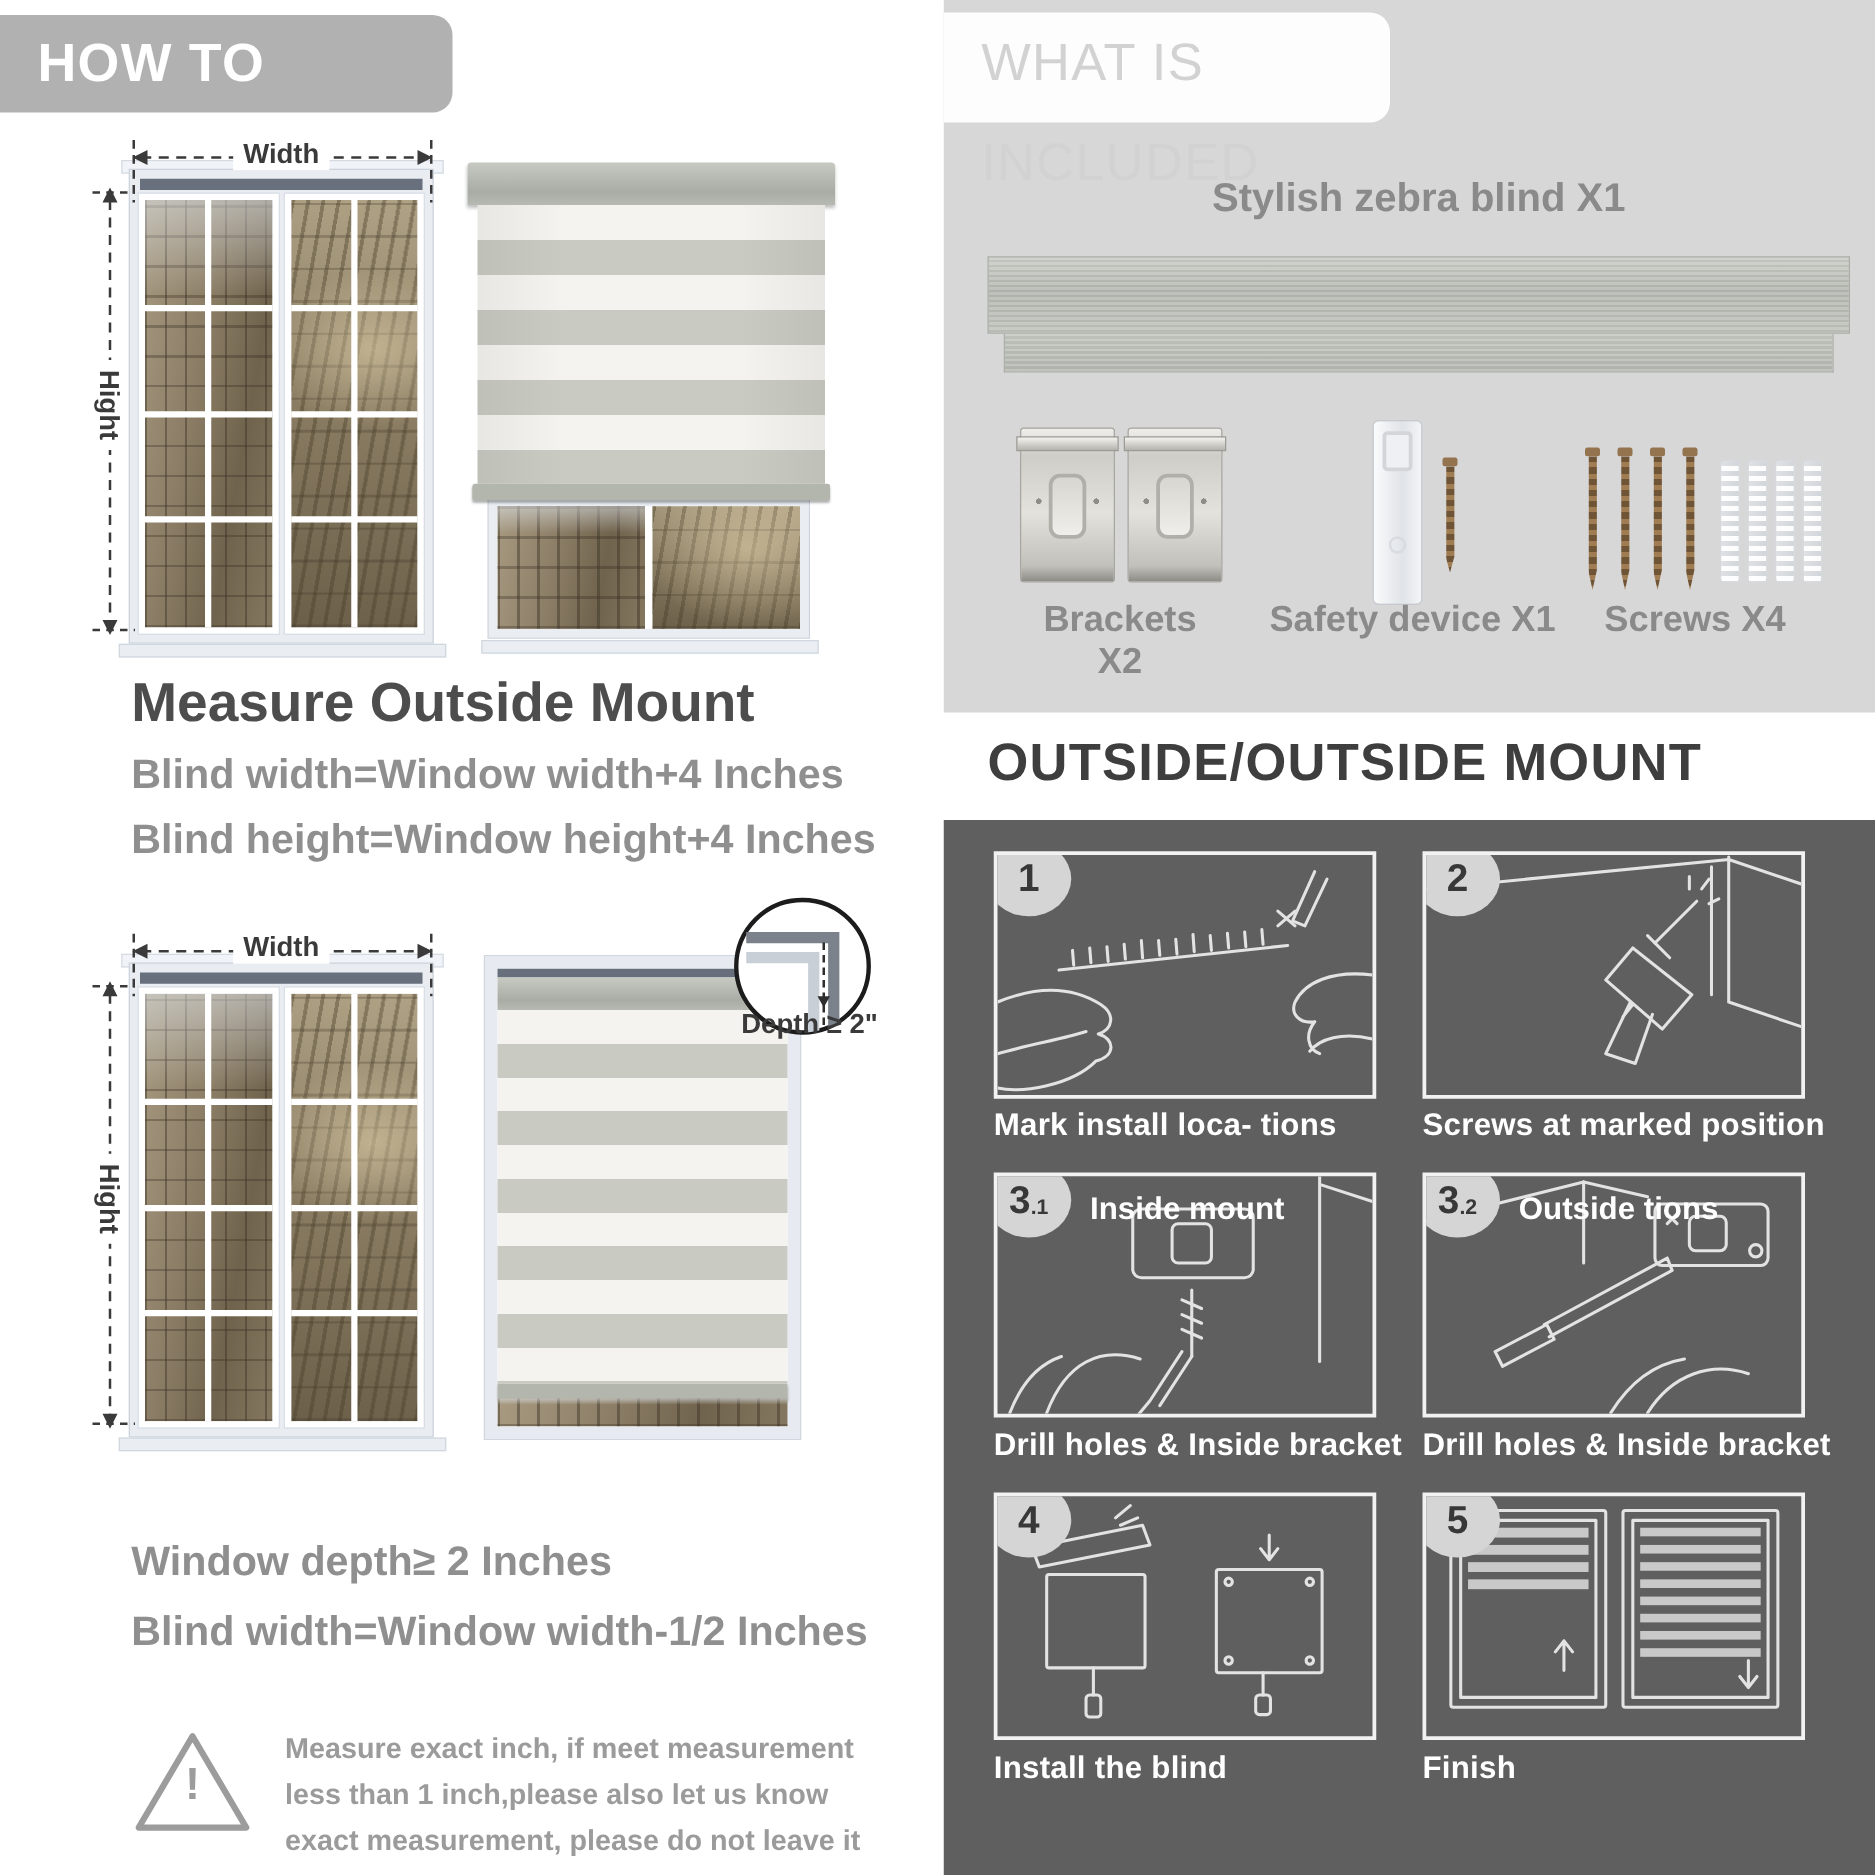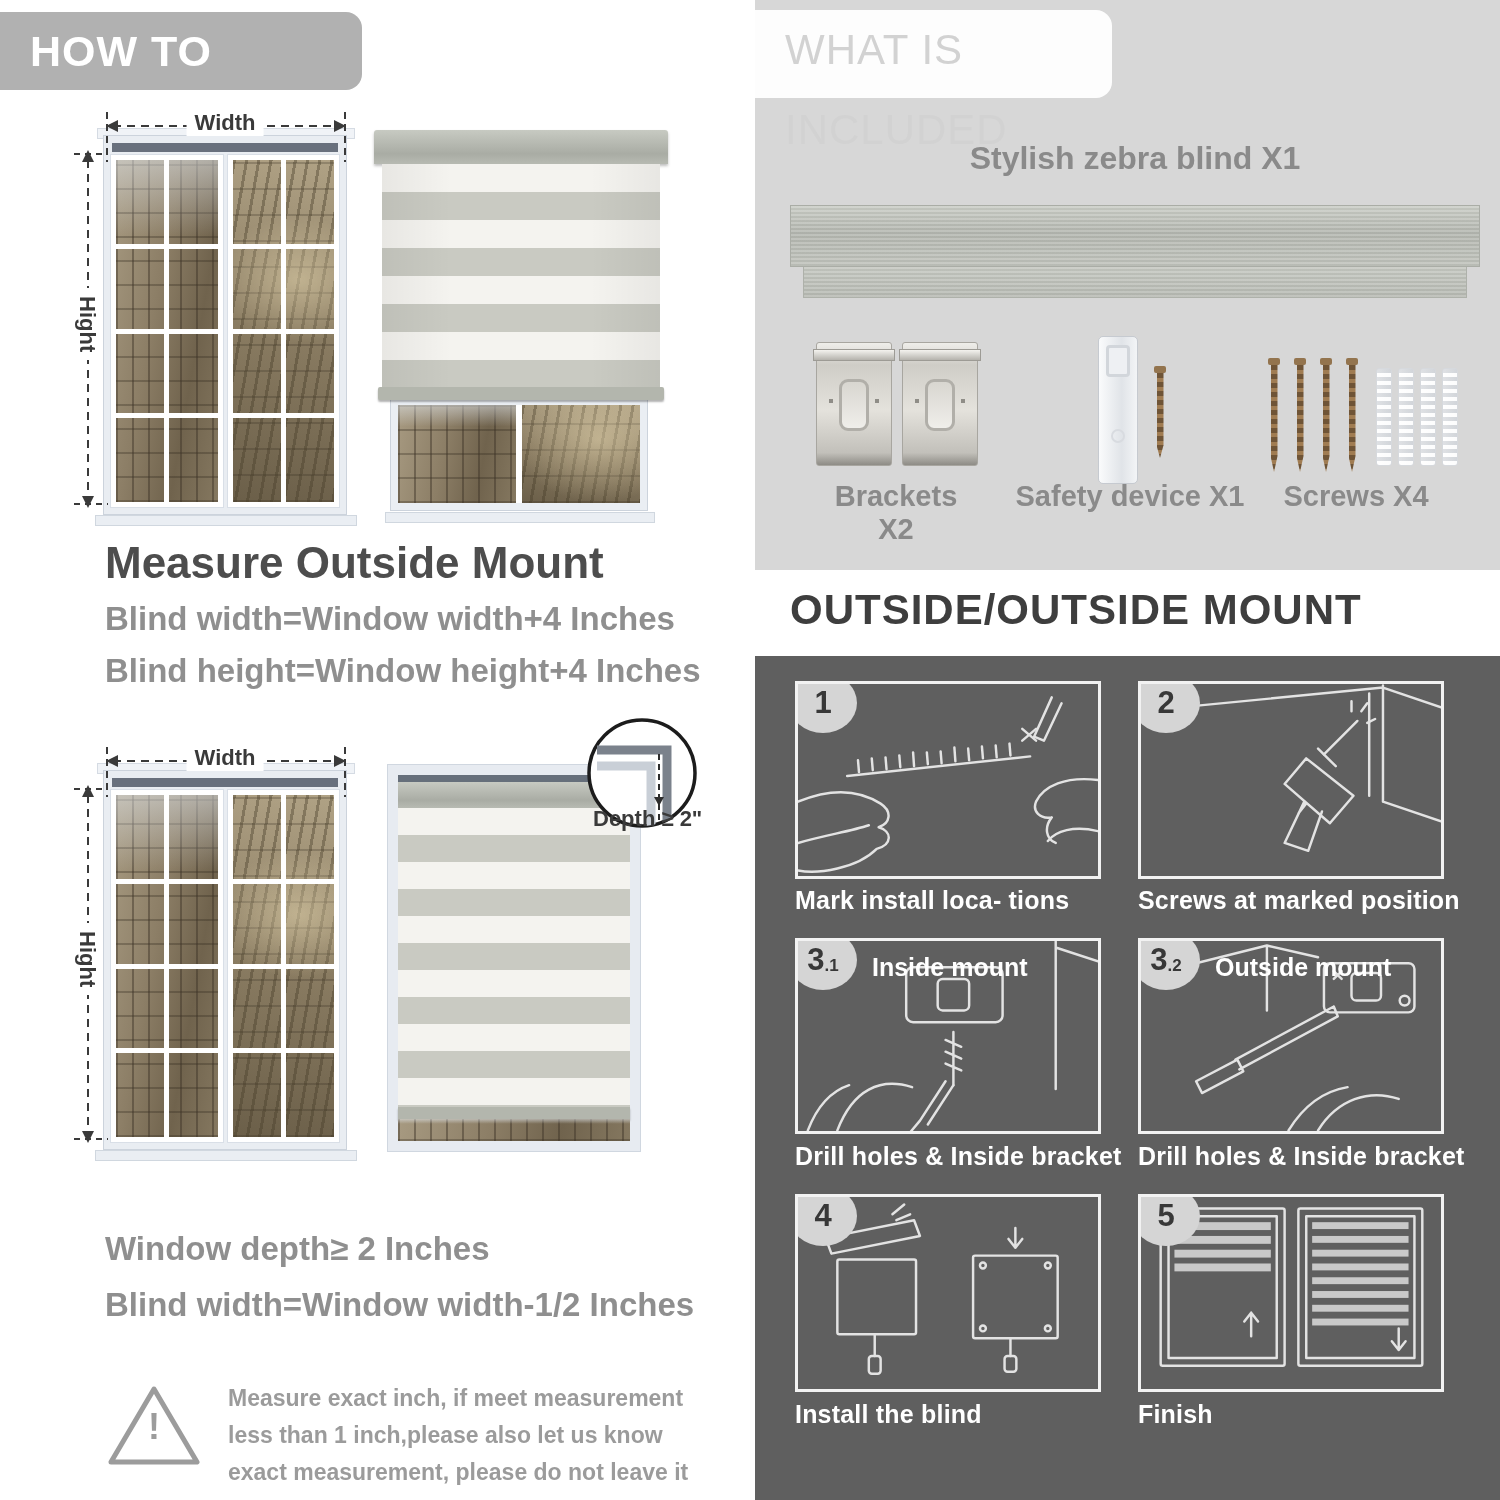--- a/index.html
+++ b/index.html
@@ -332,21 +332,21 @@
       <circle cx="268" cy="60" r="5"></circle>
       <path d="M196,30 l8,8 M204,30 l-8,8"></path>
       <path d="M96,120 L196,66 M100,130 L200,76 M196,66 l4,10"></path>
       <path d="M56,142 L98,120 L104,132 L62,154 Z"></path>
       <path d="M180,192 C200,160 232,150 262,160 M150,192 C166,166 186,152 210,148"></path>
     </svg>
     <div class="badge">
       <span class="n">3</span>
         <span class="s">.2</span>
     </div>
-    <div class="step-label">Outside mount</div>
+    <div class="step-label">Outside tions</div>
   </div>
   <div class="caption" style="left:795px;top:1142px;">Drill holes &amp;  Inside bracket</div>
   <div class="caption" style="left:1138px;top:1142px;">Drill holes &amp;  Inside bracket</div>
 
   <div class="step-box" style="left:795px;top:1194px;height:198px;">
     <svg class="art" viewBox="0 0 305 192">
       <path d="M28,40 L118,22 L124,38 L34,56 Z"></path>
       <path d="M96,16 l12,-10 M100,22 l14,-6"></path>
       <rect x="40" y="62" width="80" height="76" rx="2"></rect>
       <path d="M78,138 v22"></path>

